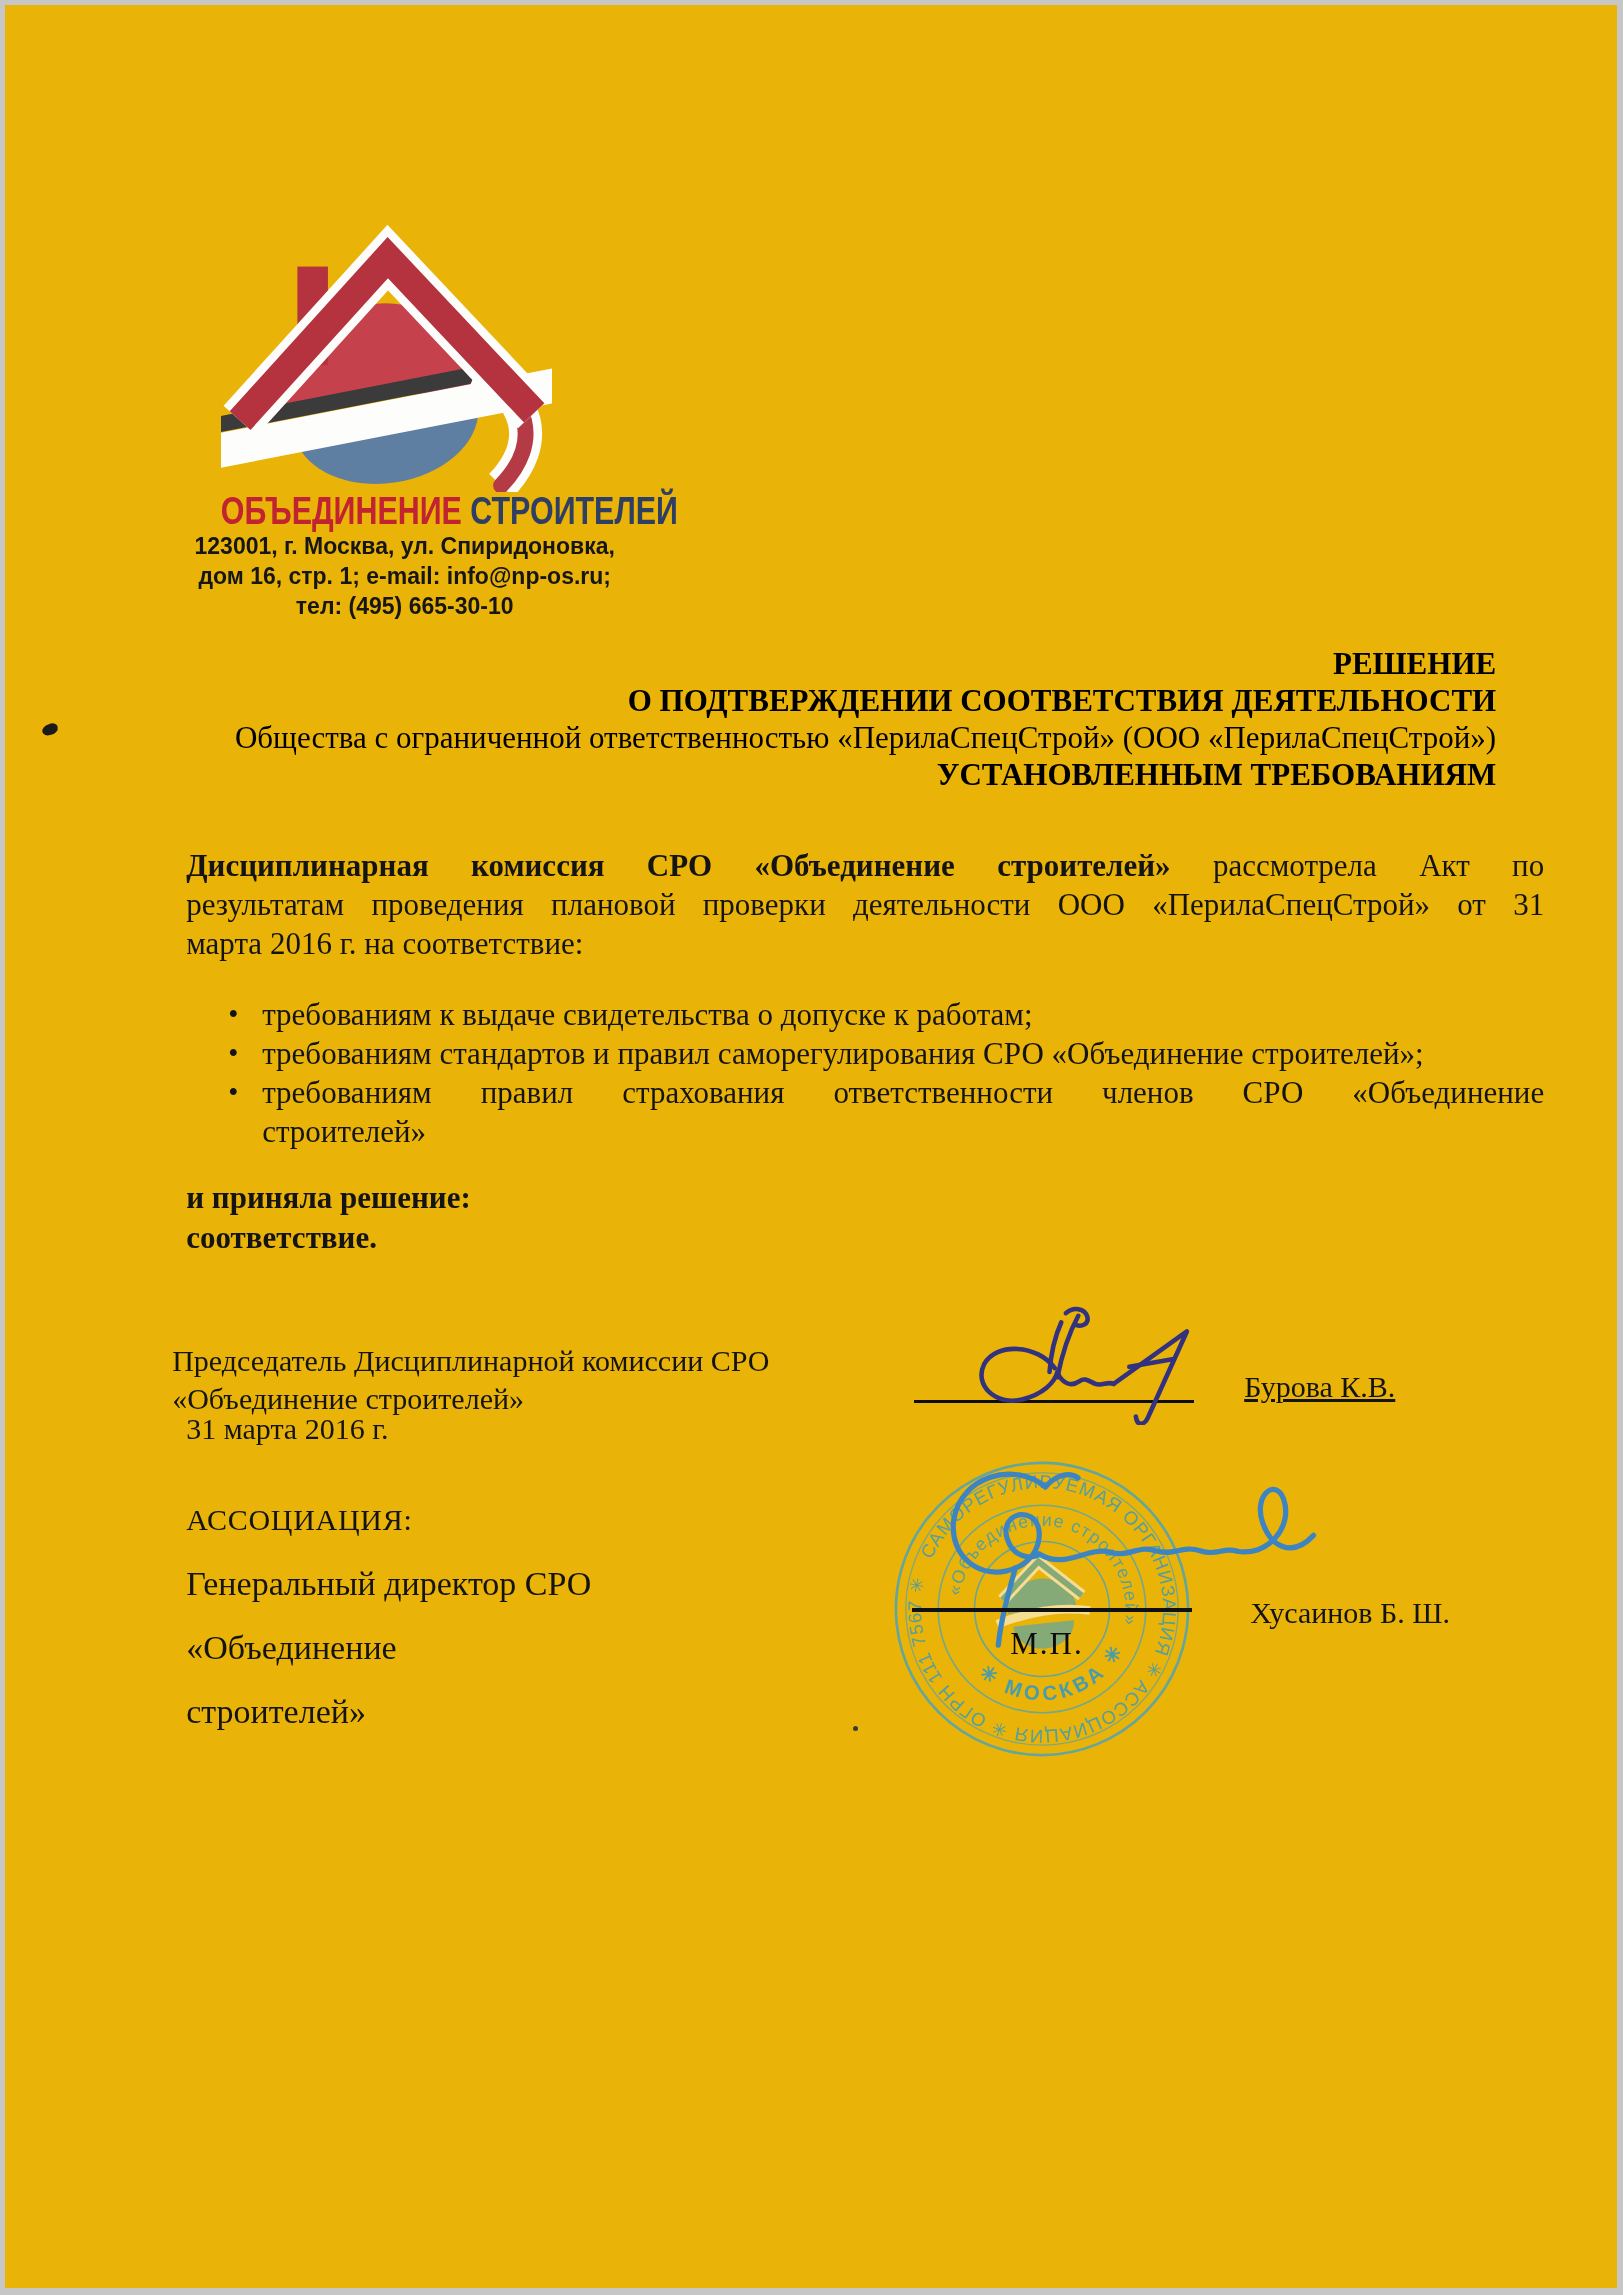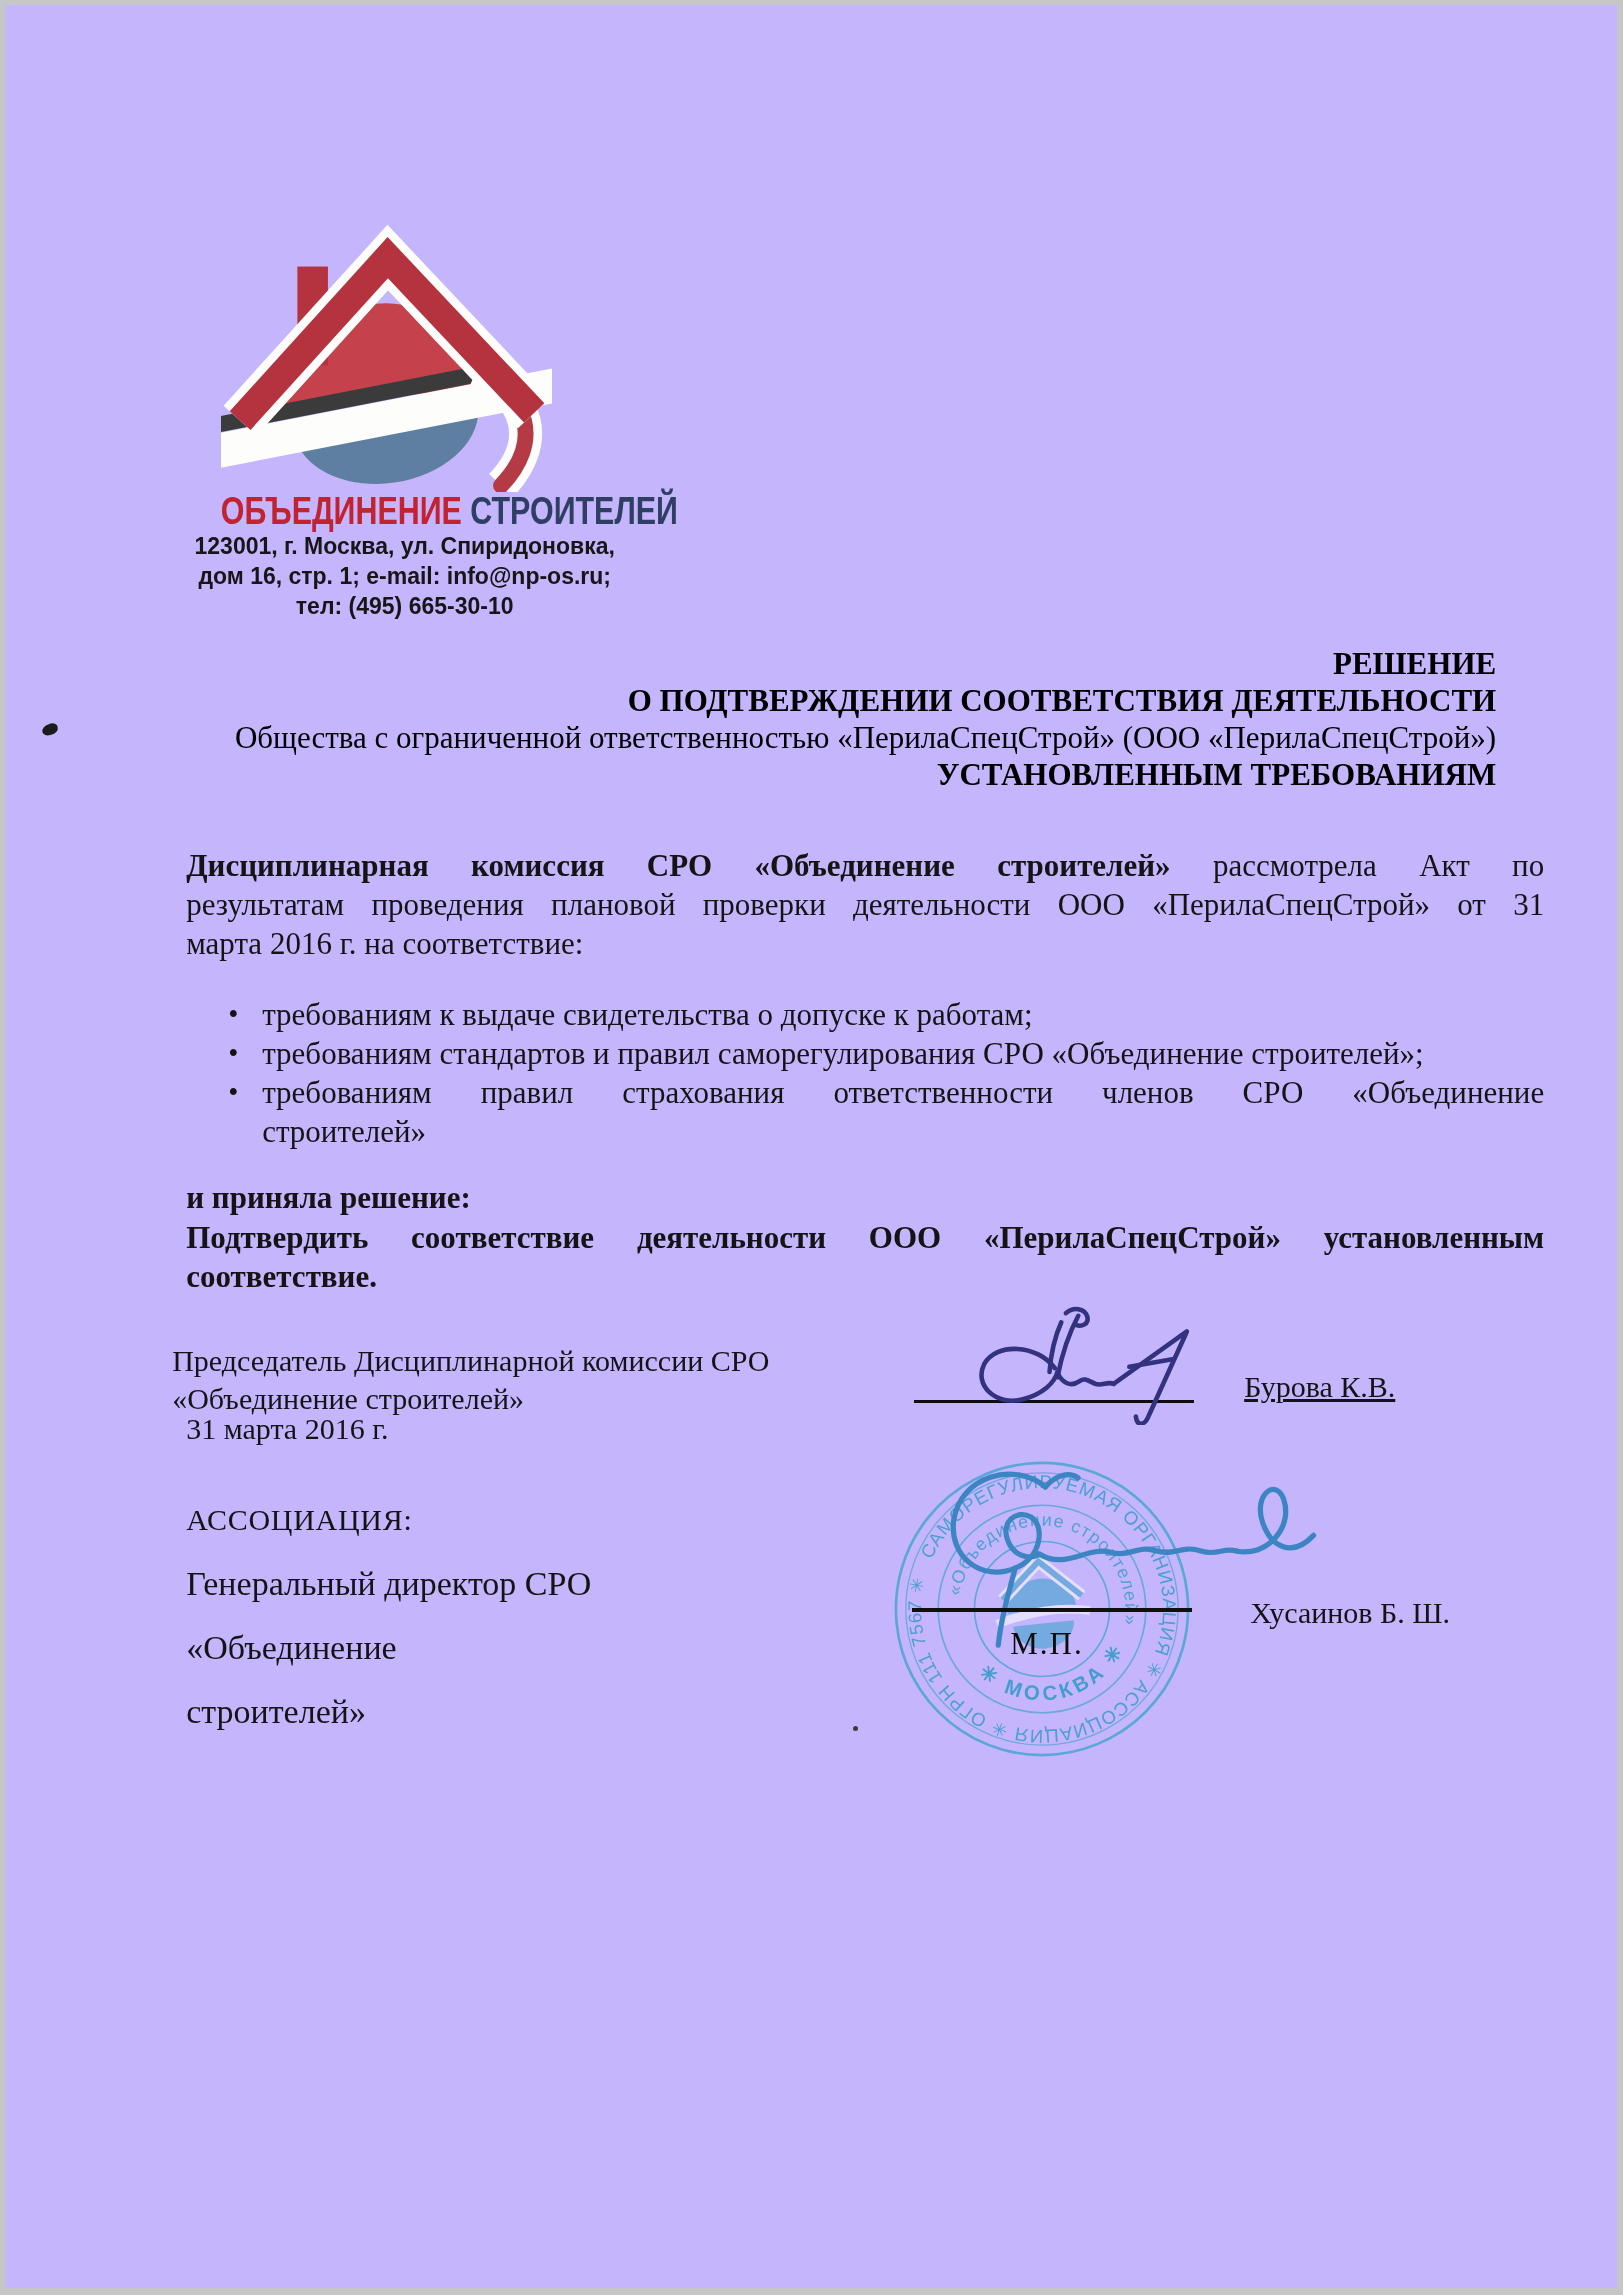--- a/index.html
+++ b/index.html
@@ -4,21 +4,21 @@
 <style>
   html,body{margin:0;padding:0;}
   body{
     width:1623px;height:2295px;position:relative;
     background:#c6c6c6;
     font-family:"Liberation Serif","DejaVu Serif",serif;
     color:#141414;
   }
   .paper{
     position:absolute;left:5.2px;top:5.2px;right:5.9px;bottom:7.2px;
-    background:#c4b5fd;overflow:hidden;
+    background:#eab308;overflow:hidden;
   }
   .abs{position:absolute;}
 
   
   .logo-svg{left:216px;top:194px;width:331px;height:293px;}
   .org-name{
     left:164px;top:486px;width:471px;text-align:center;white-space:nowrap;
     font-family:"Liberation Sans","DejaVu Sans",sans-serif;font-weight:bold;
     font-size:39px;line-height:39px;letter-spacing:0px;
     transform:scaleX(.78);transform-origin:50% 50%;
@@ -141,21 +141,20 @@
         <div class="bullet-body">
           <div class="jl"><span>требованиям правил страхования ответственности членов СРО «Объединение</span></div>
           <div class="jl jl-last"><span>строителей»</span></div>
         </div>
       </div>
     </div>
 
   <div id="decision-intro" class="abs bodytext">и приняла решение:</div>
 
   <div id="decision" class="abs bodytext">
-      <div class="jl"><span class="b">Подтвердить соответствие деятельности ООО «ПерилаСпецСтрой» установленным</span></div>
       <div class="jl jl-last"><span class="b">соответствие.</span></div>
     </div>
 
   <div class="abs sig-title">
     <div>Председатель Дисциплинарной комиссии СРО</div>
     <div>«Объединение строителей»</div>
   </div>
   <div class="abs sig1-line"></div>
   <svg class="abs sig1-svg" viewBox="0 0 440 185" aria-hidden="true">
     <g stroke="#32327e" stroke-width="7" fill="none" stroke-linecap="round" stroke-linejoin="round">

